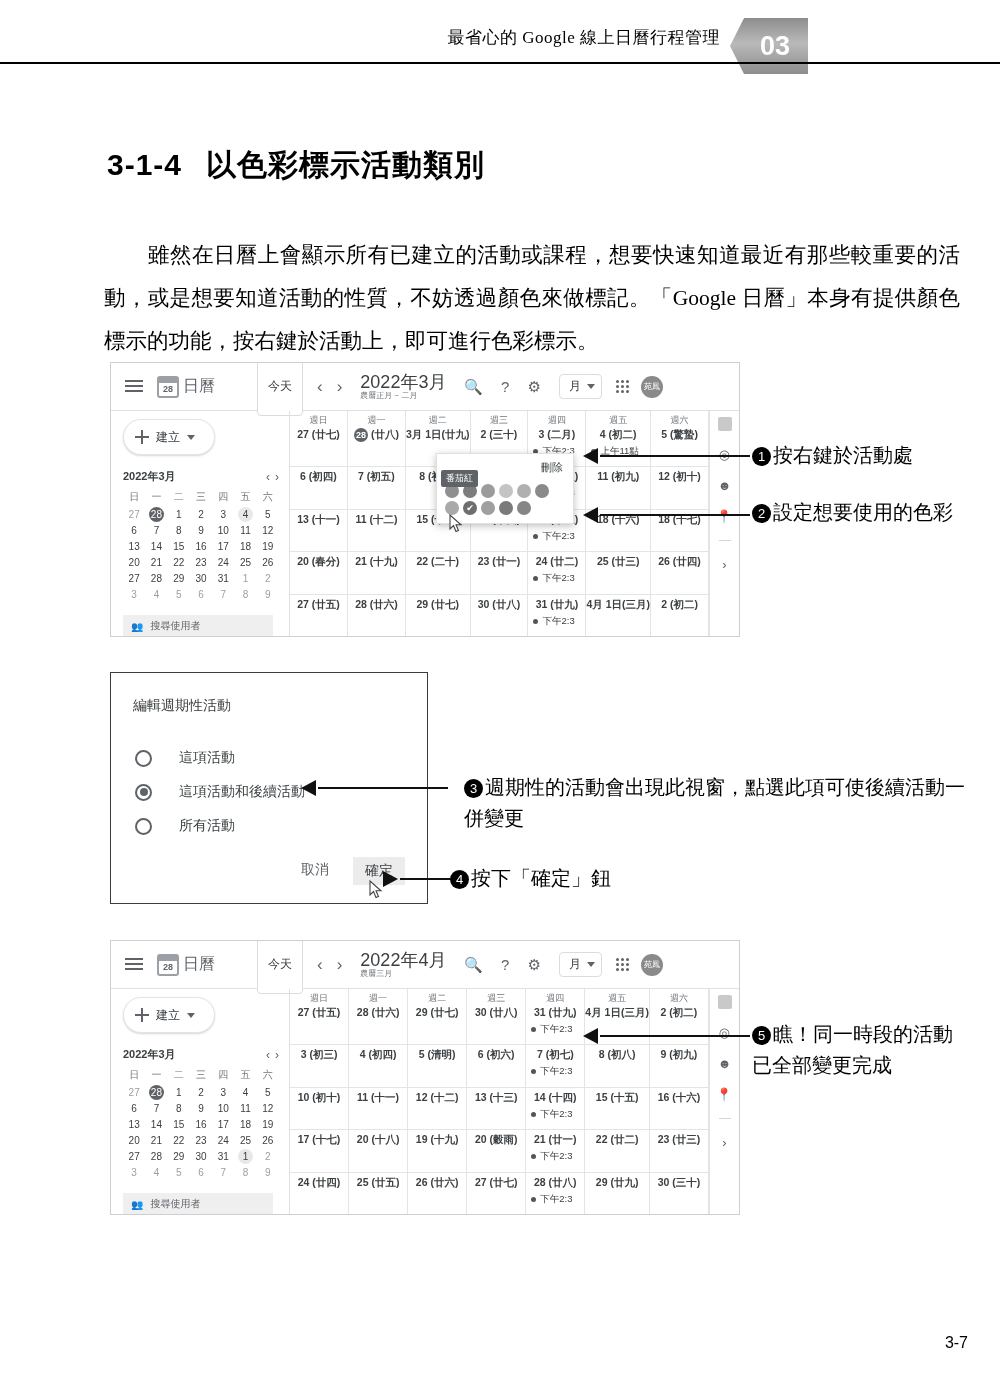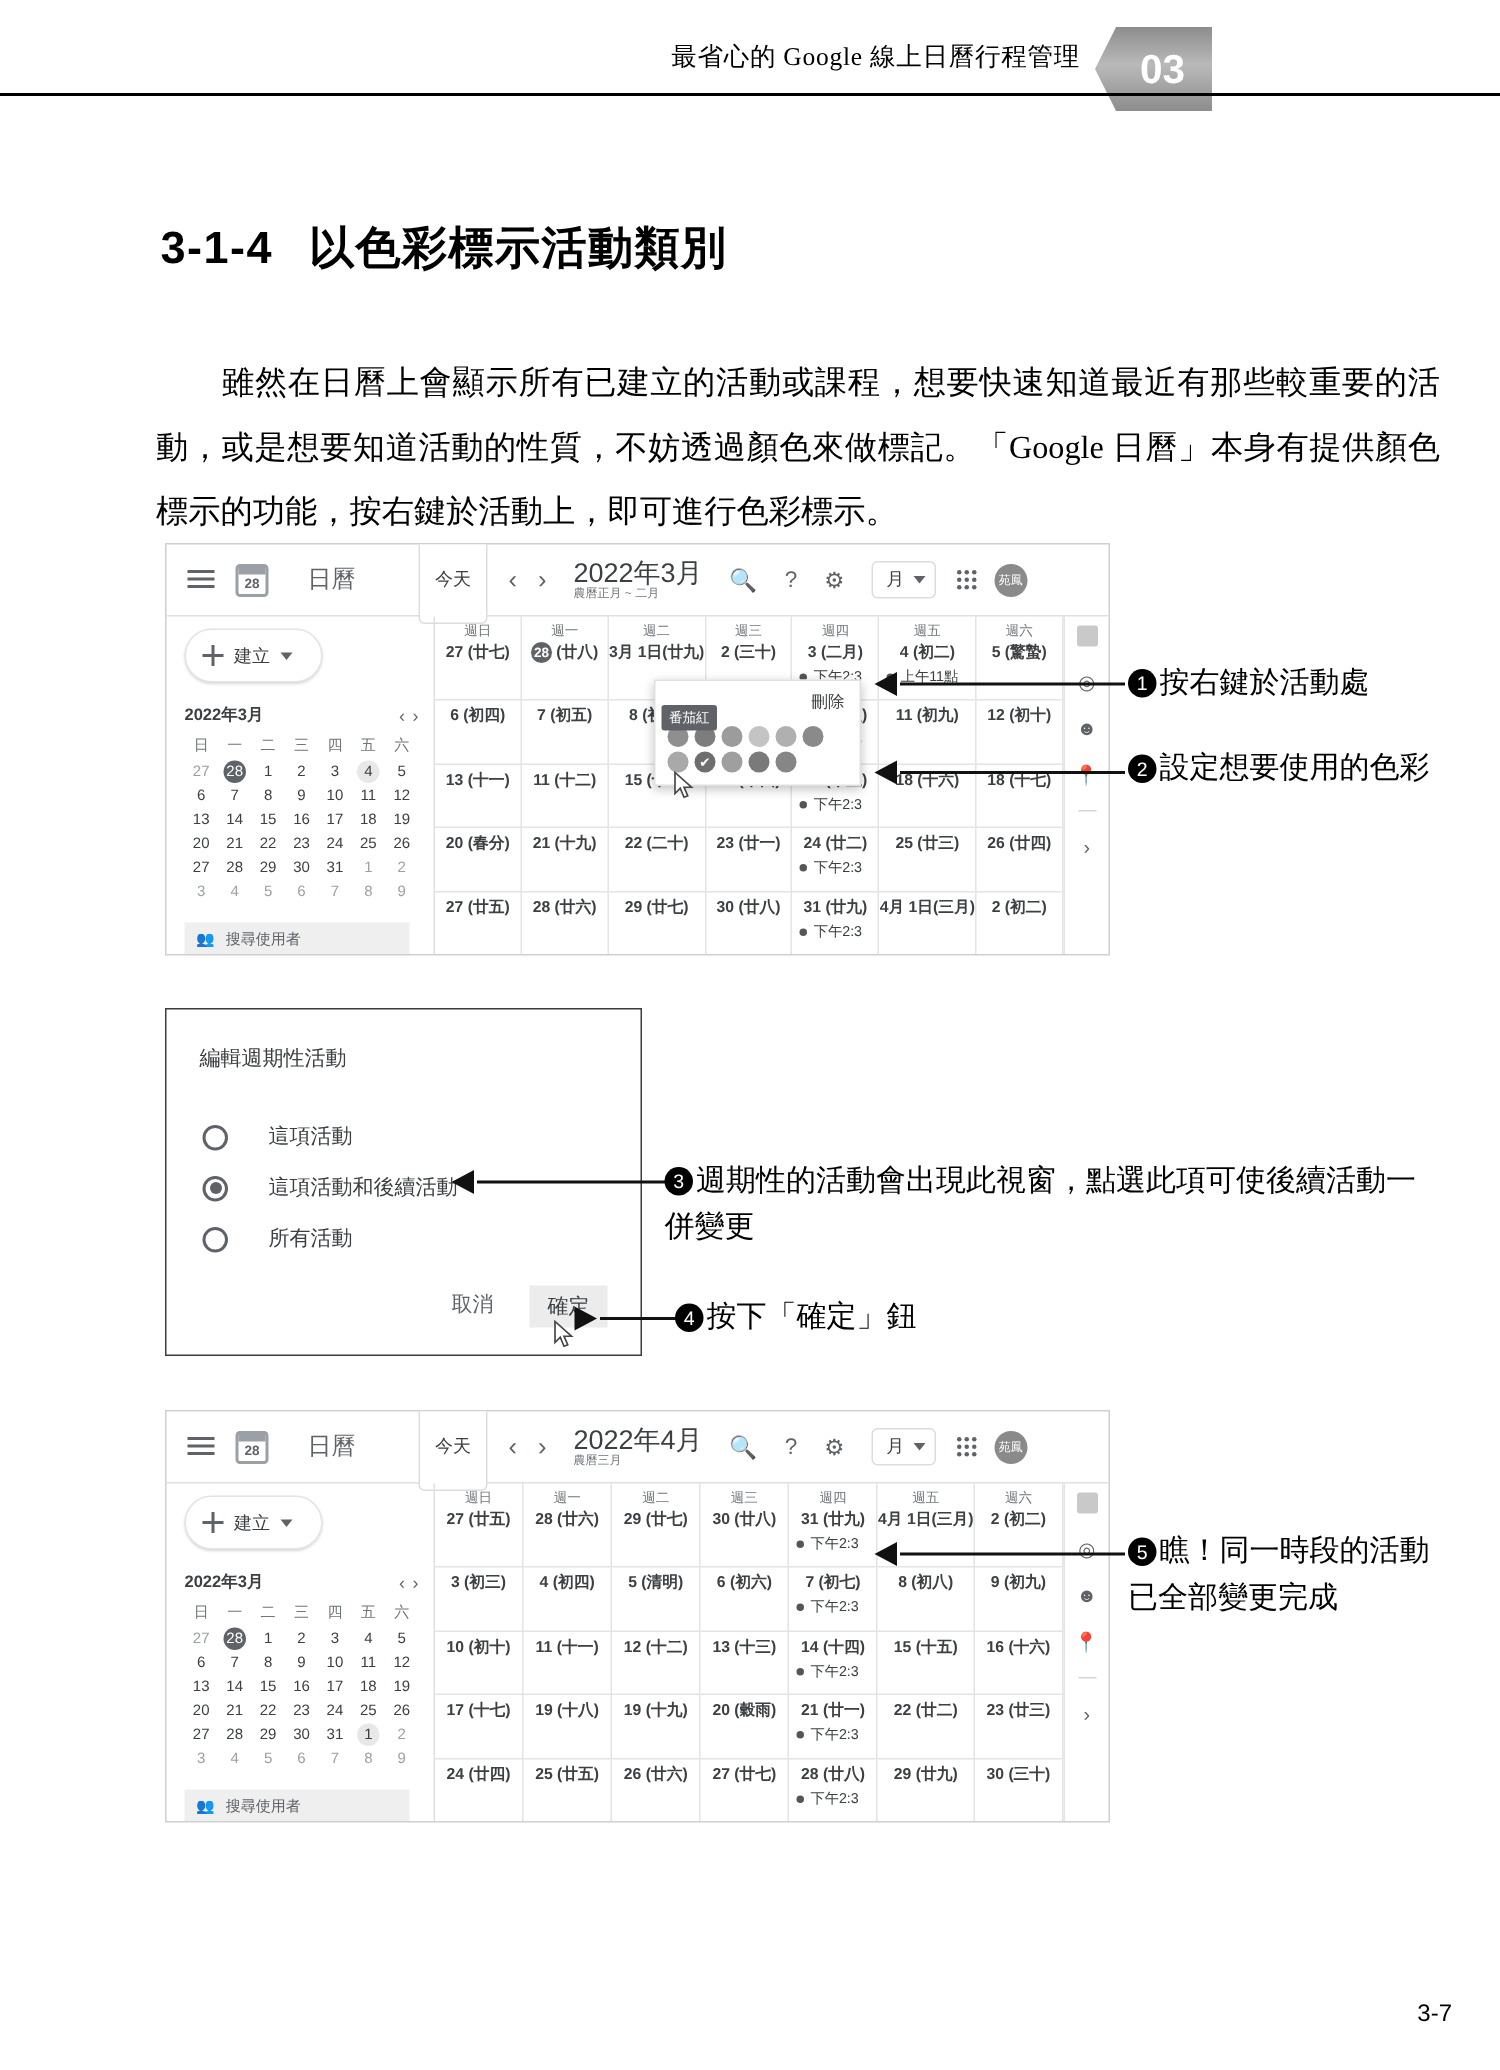--- a/index.html
+++ b/index.html
@@ -77,21 +77,21 @@
     width: 22px; height: 22px; margin-left: 14px;
     border: 2px solid #9aa0a6; border-radius: 3px;
     background: #fff; position: relative;
     display:flex; align-items:flex-end; justify-content:center;
     font-size: 9px; color:#5f6368; font-weight:bold; line-height:1;
     padding-bottom:2px;
   }
   .cal-logo::before{
     content:""; position:absolute; top:0; left:0; right:0; height:5px; background:#9aa0a6;
   }
-  .cal-title { margin-left: 26px; font-size: 16px; color: #5f6368; }
+  .cal-title { margin-left: 4px; font-size: 16px; color: #5f6368; }
   .today-btn {
     margin-left: 42px; border: 1px solid #dadce0; border-radius: 4px;
     padding: 20px 10px; font-size: 12px; color: #3c4043; background:#fff;
   }
   .nav-arrow { color:#5f6368; font-size: 17px; margin-left: 14px; }
   .period {
     margin-left: 18px; line-height: 1.05;
   }
   .period .main { font-size: 18px; color: #3c4043; }
   .period .sub { font-size: 8px; color: #70757a; }
@@ -554,21 +554,21 @@
 
   <div id="dlg-cancel">取消</div>
   <div id="dlg-ok">確定</div>
   <svg class="mouse-ptr" style="left:258px; top:207px;" viewBox="0 0 14 19">
     <path d="M1 1 L1 15 L4.5 11.5 L7 17.5 L9.5 16.5 L7 10.8 L12 10.8 Z" fill="#fff" stroke="#444" stroke-width="1.1"></path>
   </svg>
 </div>
 
 <div class="leader" style="left:318px; top:787px; width:130px;"></div>
 <div class="leader-head" style="left:301px; top:780px; border-right-color:#111; transform:scaleX(-1); border-left:15px solid #111; border-right:0;"></div>
-<div class="callout" style="left:443px; top:772px; width:520px;">
+<div class="callout" style="left:464px; top:772px; width:520px;">
   <span class="bullet-num">3</span><span>週期性的活動會出現此視窗，點選此項可使後續活動一併變更</span>
 </div>
 
 <div class="leader" style="left:400px; top:878px; width:55px;"></div>
 <div class="leader-head" style="left:383px; top:871px; border-left:15px solid #111; border-right:0;"></div>
 <div class="callout" style="left:450px; top:863px; width:280px;">
   <span class="bullet-num">4</span><span>按下「確定」鈕</span>
 </div>
 
 <div class="gcal" id="cal-april" style="left:110px; top:940px;">
@@ -759,21 +759,21 @@
           <div class="mcell">
             <div class="daylabel">15 (十五)</div>
           </div>
           <div class="mcell">
             <div class="daylabel">16 (十六)</div>
           </div>
           <div class="mcell">
             <div class="daylabel">17 (十七)</div>
           </div>
           <div class="mcell">
-            <div class="daylabel">19 (十八)</div>
+            <div class="daylabel">20 (十八)</div>
           </div>
           <div class="mcell">
             <div class="daylabel">19 (十九)</div>
           </div>
           <div class="mcell">
             <div class="daylabel">20 (穀雨)</div>
           </div>
           <div class="mcell">
             <div class="daylabel">21 (廿一)</div>
             <div class="evt">

